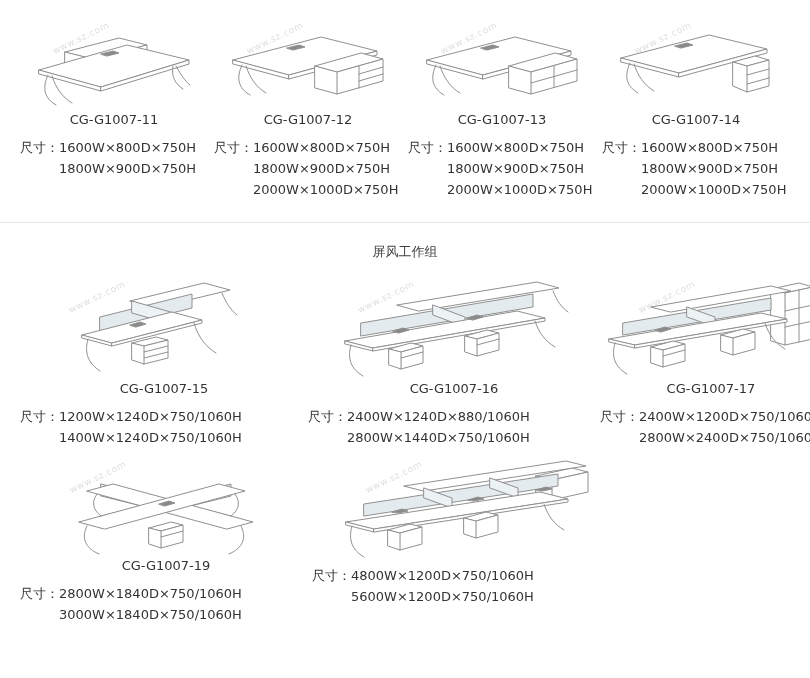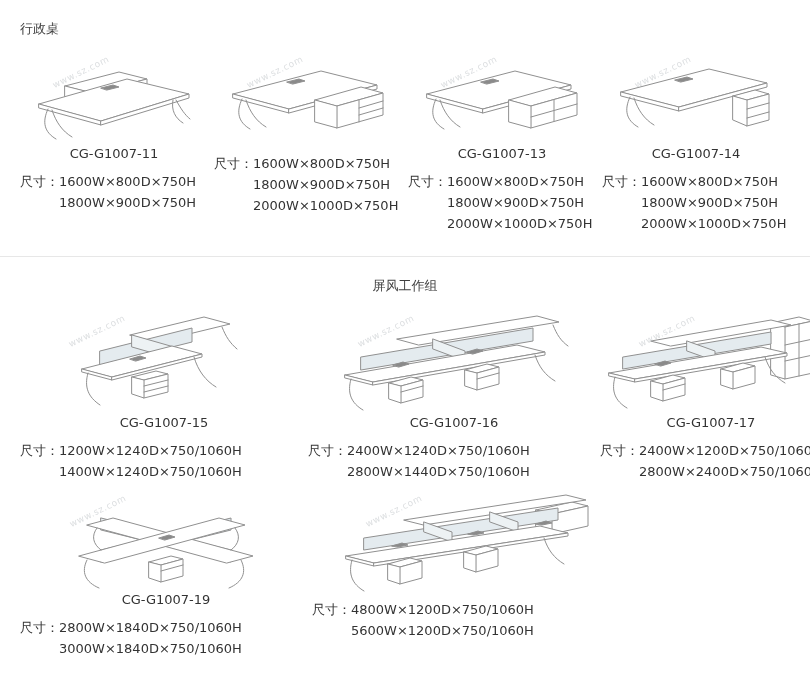--- a/index.html
+++ b/index.html
@@ -35,21 +35,20 @@
   .divider { border:none; border-top:1px solid #e7e7e7; margin:22px -20px 0 -20px; }
   .sec2-title { margin-top:20px;text-align:center; }
   svg { display:block; }
 </style>
 </head>
 <body>
 
 <div class="page">
 
   <section>
-    <h2 class="sec-title">行政桌</h2>
 
     <div class="grid row1">
 
       <div class="product">
         <div class="drawing">
           <span class="wm">www.sz.com</span>
           <svg width="158" height="88" viewBox="0 0 158 88">
             <g fill="#ffffff" stroke="#909090" stroke-width="1" stroke-linejoin="round" stroke-linecap="round">
               <polygon points="30,28 84,14 112,21 58,35"></polygon>
               <polygon points="58,35 112,21 112,41 58,55"></polygon>
@@ -93,20 +92,21 @@
               <path d="M17,42 C21,54 27,63 37,69" fill="none"></path>
               <polygon points="86,42 132,29 154,35 108,48"></polygon>
               <polygon points="108,48 154,35 154,57 108,70"></polygon>
               <polygon points="86,42 108,48 108,70 86,64"></polygon>
               <line x1="130" y1="42" x2="130" y2="64"></line>
               <line x1="130" y1="50" x2="154" y2="43"></line>
               <line x1="130" y1="57" x2="154" y2="50"></line>
             </g>
           </svg>
         </div>
+        <div class="model">CG-G1007-12</div>
         <div class="sizes">
           <div class="size-line">
               <span class="size-prefix">尺寸：</span>
               <span>1600W×800D×750H</span>
             </div>
           <div class="size-line cont">
               <span>1800W×900D×750H</span>
             </div>
           <div class="size-line cont">
               <span>2000W×1000D×750H</span>
@@ -251,21 +251,21 @@
               <path d="M14,64 C10,78 14,88 26,95" fill="none"></path>
               <path d="M198,40 C202,52 208,60 218,66" fill="none"></path>
               <path d="M216,10 C220,20 224,26 231,31" fill="none"></path>
             </g>
           </svg>
         </div>
         <div class="model">CG-G1007-16</div>
         <div class="sizes">
           <div class="size-line">
               <span class="size-prefix">尺寸：</span>
-              <span>2400W×1240D×750/1060H</span>
+              <span>2400W×1240D×880/1060H</span>
             </div>
           <div class="size-line cont">
               <span>2800W×1440D×750/1060H</span>
             </div>
         </div>
       </div>
 
       <div class="product">
         <div class="drawing">
           <span class="wm">www.sz.com</span>

